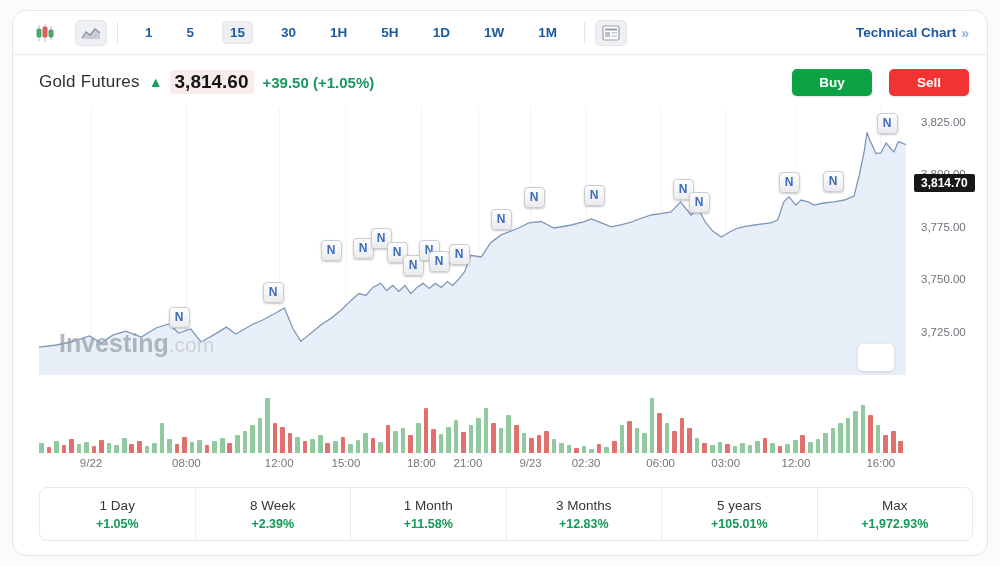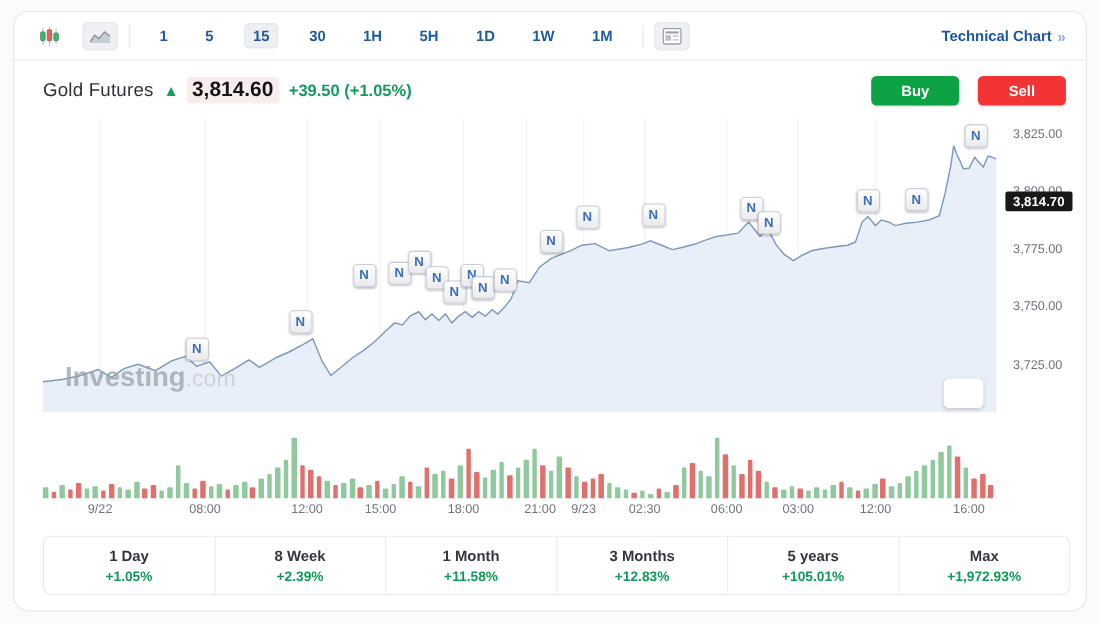--- a/index.html
+++ b/index.html
@@ -58,21 +58,21 @@
   .vbar.r { background:#e1706c; }
   .x-axis { position:absolute; left:0; top:350px; width:867px; height:16px; }
   .xtick { position:absolute; transform:translateX(-50%); font-size:11.5px; color:#70767e; white-space:nowrap; }
 
   
   .stats { display:flex; margin:12px 14px 0 26px; width:934px; height:54px;
            border:1px solid #e8eaed; border-radius:8px; overflow:hidden; background:#fff; }
   .stat { flex:1; display:flex; flex-direction:column; align-items:center; justify-content:center;
           border-right:1px solid #e9ebee; }
   .stat:last-child { border-right:none; }
-  .stat .lab { font-size:13.5px; color:#33373c; font-weight:700; }
+  .stat .lab { font-size:13.5px; color:#33373c; font-weight:400; }
   .stat .val { font-size:12.5px; font-weight:bold; color:#119a58; margin-top:4px; }
 </style>
 </head>
 <body>
 
 <div class="card">
 
   <div class="toolbar">
     <div class="tb-icon-btn">
       <svg width="20" height="20" viewBox="0 0 20 20">
@@ -296,21 +296,21 @@
         <div class="vbar r" style="left: 844.38px; height: 18px;"></div>
         <div class="vbar r" style="left: 851.92px; height: 22px;"></div>
         <div class="vbar r" style="left: 859.46px; height: 12px;"></div>
       </div>
     <div class="x-axis" id="x-axis">
         <div class="xtick" style="left: 52.02px;">9/22</div>
         <div class="xtick" style="left: 147.39px;">08:00</div>
         <div class="xtick" style="left: 240.159px;">12:00</div>
         <div class="xtick" style="left: 306.918px;">15:00</div>
         <div class="xtick" style="left: 382.347px;">18:00</div>
-        <div class="xtick" style="left: 452px; text-align: right;">21:00</div>
+        <div class="xtick" style="left: 429px; text-align: right;">21:00</div>
         <div class="xtick" style="left: 491.589px;">9/23</div>
         <div class="xtick" style="left: 547.077px;">02:30</div>
         <div class="xtick" style="left: 621.639px;">06:00</div>
         <div class="xtick" style="left: 686.664px;">03:00</div>
         <div class="xtick" style="left: 756.891px;">12:00</div>
         <div class="xtick" style="left: 841.857px;">16:00</div>
       </div>
   </div>
 
   <div class="stats" id="stats-row">

